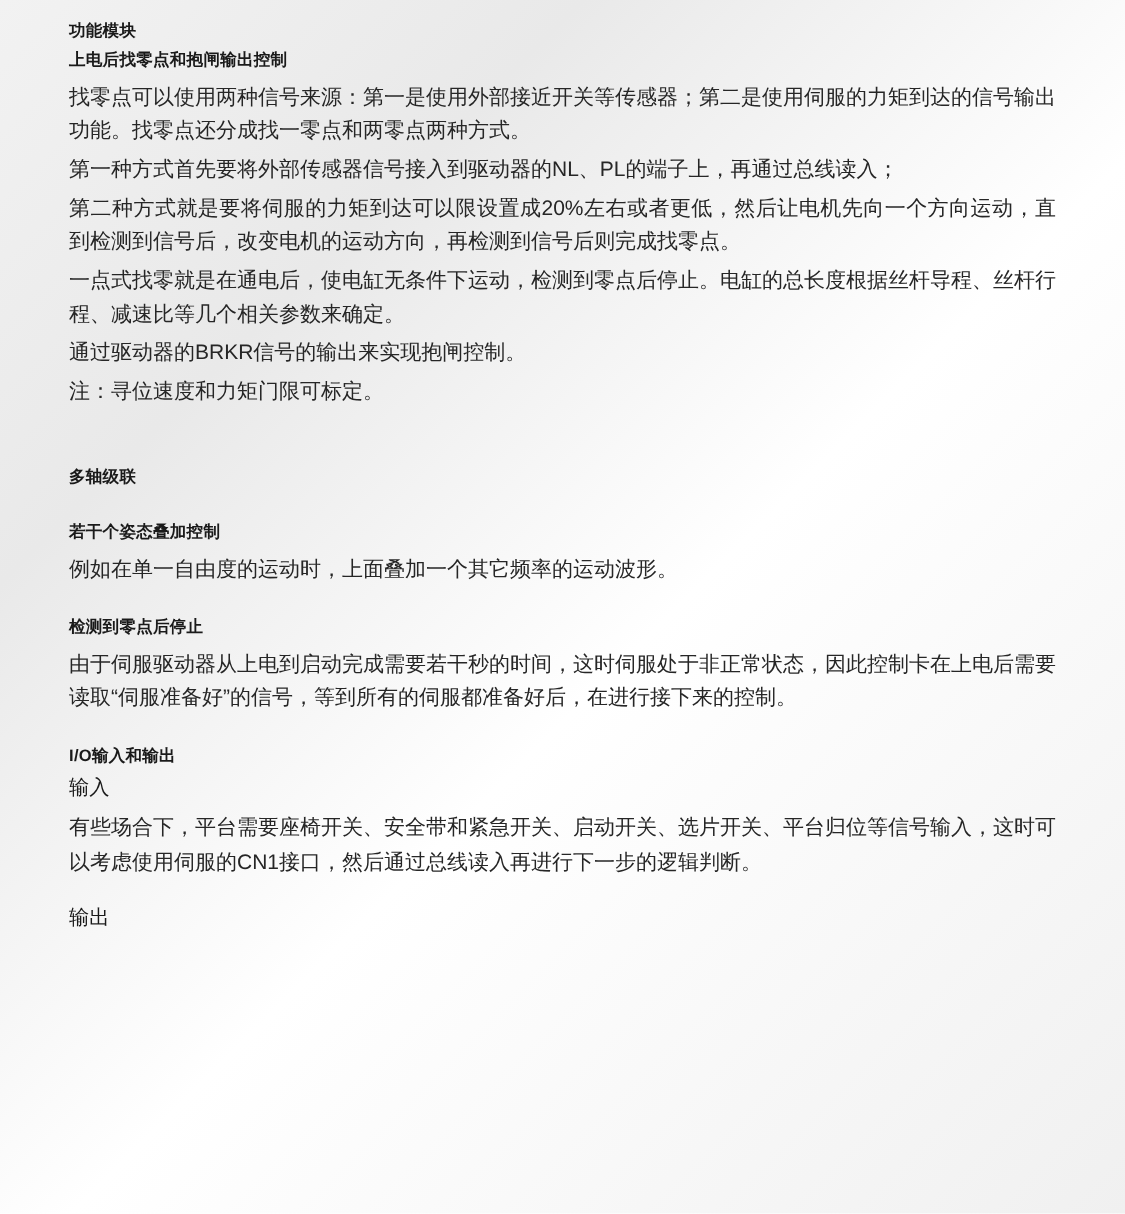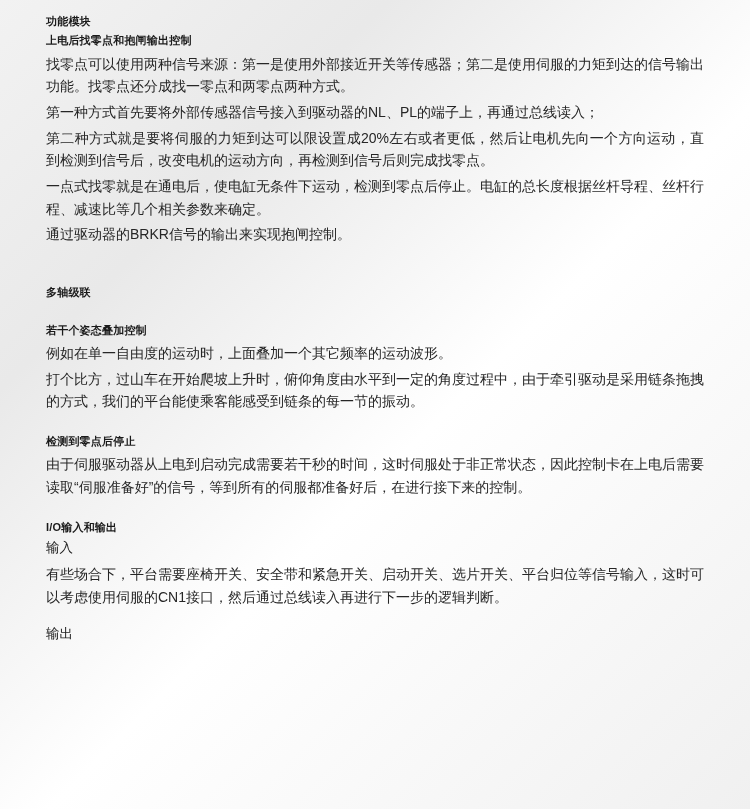--- a/index.html
+++ b/index.html
@@ -56,37 +56,37 @@
 
   <h2 class="section-title">功能模块</h2>
 
   <div class="block">
     <h2 class="section-title">上电后找零点和抱闸输出控制</h2>
     <p class="para">找零点可以使用两种信号来源：第一是使用外部接近开关等传感器；第二是使用伺服的力矩到达的信号输出功能。找零点还分成找一零点和两零点两种方式。</p>
     <p class="para">第一种方式首先要将外部传感器信号接入到驱动器的NL、PL的端子上，再通过总线读入；</p>
     <p class="para">第二种方式就是要将伺服的力矩到达可以限设置成20%左右或者更低，然后让电机先向一个方向运动，直到检测到信号后，改变电机的运动方向，再检测到信号后则完成找零点。</p>
     <p class="para">一点式找零就是在通电后，使电缸无条件下运动，检测到零点后停止。电缸的总长度根据丝杆导程、丝杆行程、减速比等几个相关参数来确定。</p>
     <p class="para">通过驱动器的BRKR信号的输出来实现抱闸控制。</p>
+    <p class="para">注：寻位速度和力矩门限可标定。</p>
   </div>
 
   <div class="gap-lg"></div>
 
 
   <div class="gap-lg"></div>
 
   <div class="block">
     <h2 class="section-title">多轴级联</h2>
   </div>
 
   <div class="gap-lg"></div>
 
   <div class="block">
     <h2 class="section-title">若干个姿态叠加控制</h2>
     <p class="para">例如在单一自由度的运动时，上面叠加一个其它频率的运动波形。</p>
-    <p class="para">打个比方，过山车在开始爬坡上升时，俯仰角度由水平到一定的角度过程中，由于牵引驱动是采用链条拖拽的方式，我们的平台能使乘客能感受到链条的每一节的振动。</p>
   </div>
 
   <div class="gap-lg"></div>
 
   <div class="block">
     <h2 class="section-title">检测到零点后停止</h2>
     <p class="para">由于伺服驱动器从上电到启动完成需要若干秒的时间，这时伺服处于非正常状态，因此控制卡在上电后需要读取“伺服准备好”的信号，等到所有的伺服都准备好后，在进行接下来的控制。</p>
   </div>
 
   <div class="gap-lg"></div>

